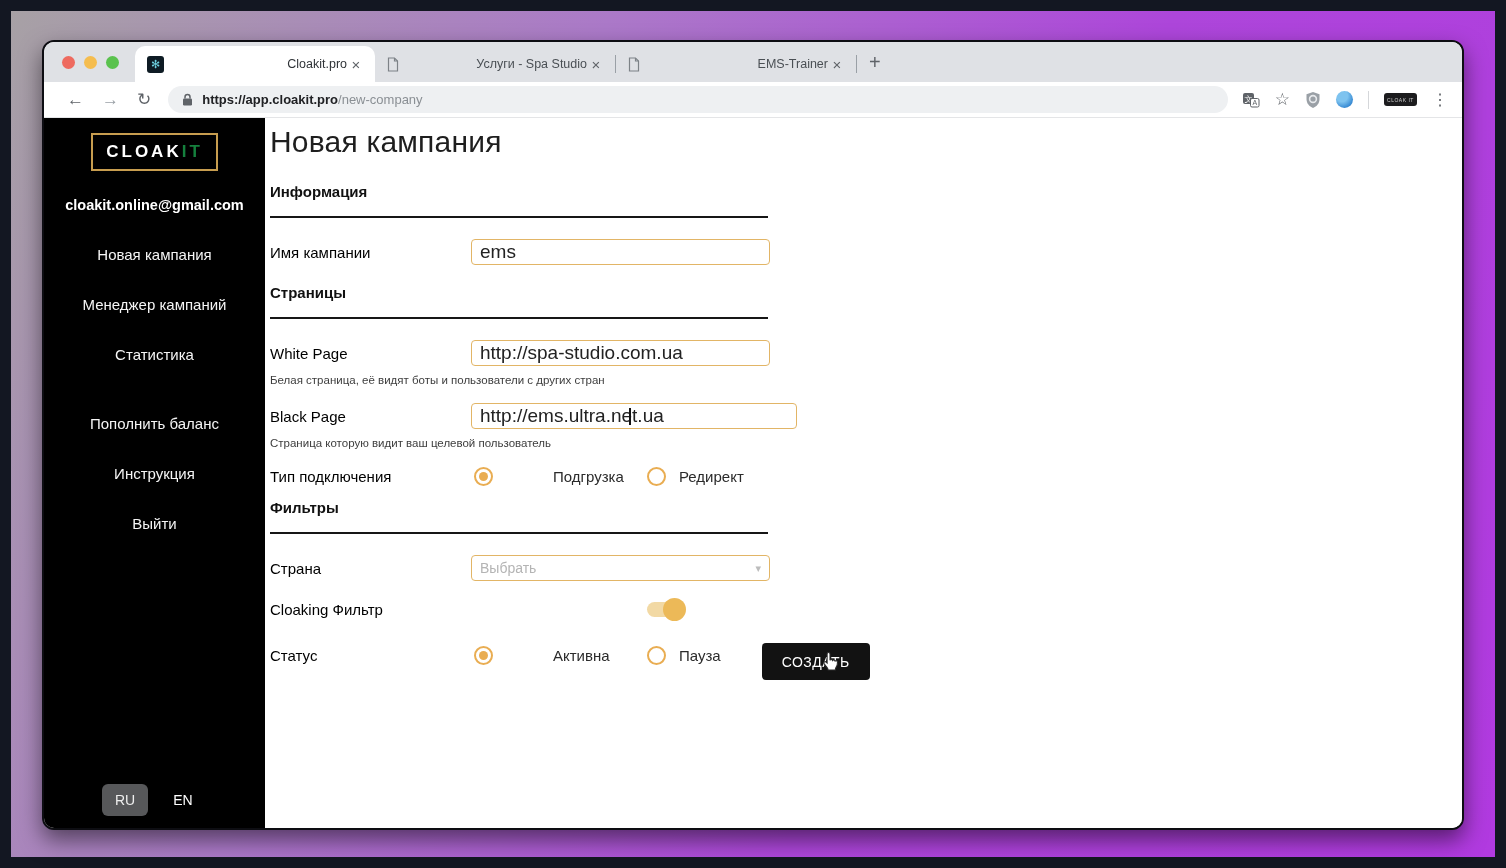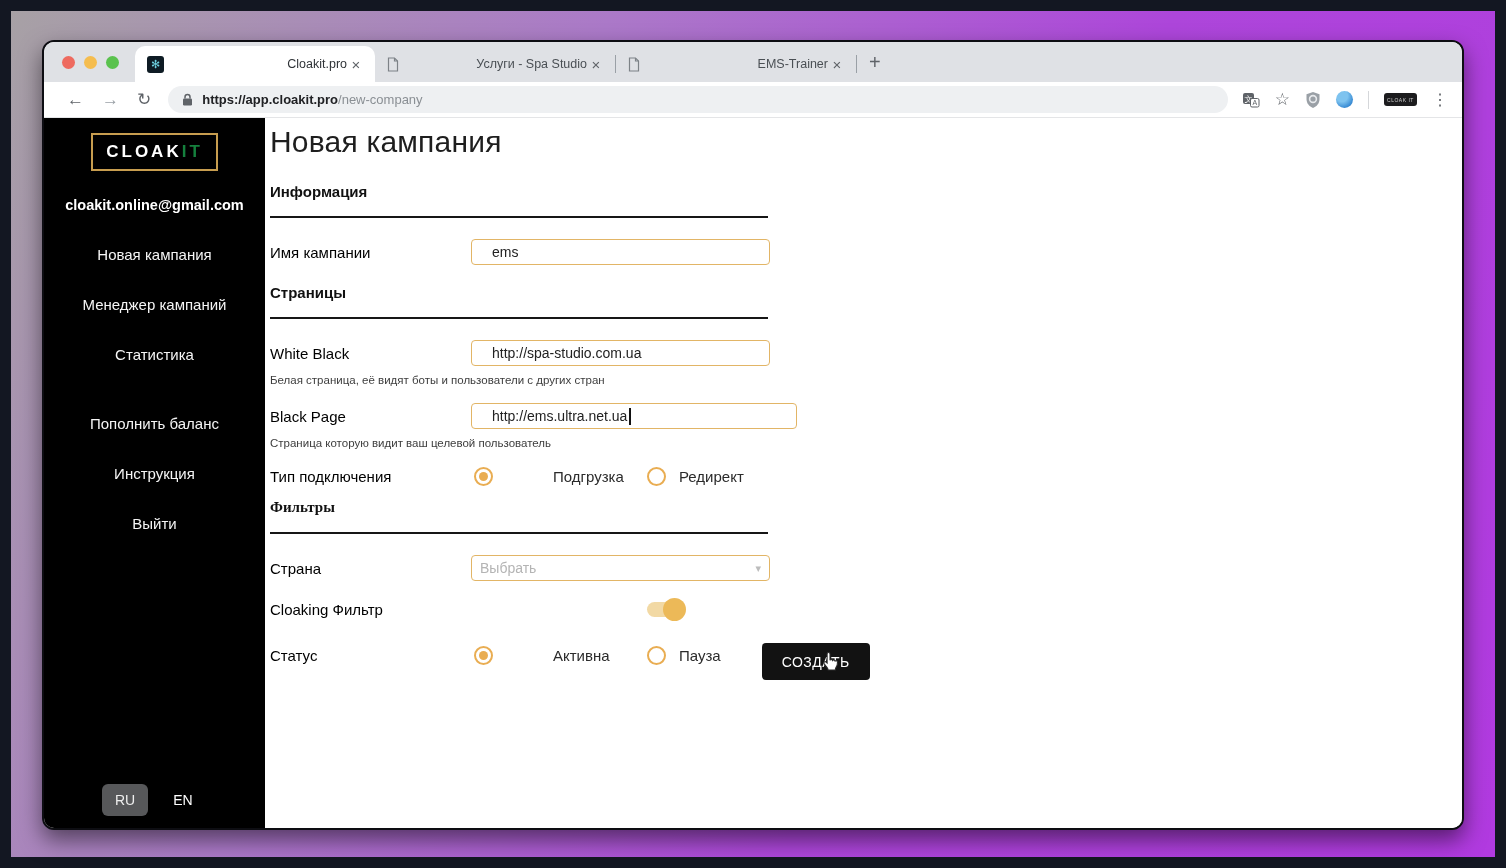--- a/index.html
+++ b/index.html
@@ -60,26 +60,26 @@
   .side-item { font-size:15px; color:#f5f5f5; padding:0; margin-bottom:33px; cursor:pointer; }
   .side-item.gap { margin-top:52px; }
   .lang { position:absolute; bottom:12px; left:58px; display:flex; align-items:center; }
   .lang-ru { background:#57585a; color:#eee; border-radius:6px; padding:8px 13px; font-size:14px; }
   .lang-en { color:#fff; font-size:14px; margin-left:25px; }
   .main { flex:1; background:#fff; padding:7px 0 0 5px; position:relative; }
   .page-title { font-size:30px; font-weight:400; color:#1e1e1e; letter-spacing:.2px; }
   .form { width:500px; }
   .section-h { font-size:15px; font-weight:700; color:#111; border-bottom:2px solid #161616;
                padding-bottom:16px; width:498px; }
-  .mt-info { margin-top:24px; } .mt-pages { margin-top:19px; } .mt-filters { margin-top:13px;font-family:Liberation Serif, serif; }
+  .mt-info { margin-top:24px; } .mt-pages { margin-top:19px; } .mt-filters { margin-top:13px; }
   .row { display:flex; align-items:center; margin-top:21px; }
   .row.tight { margin-top:17px; }
   .flabel { width:201px; font-size:15px; color:#000000; flex:0 0 auto; }
-  .tinput { width:326px; height:26px; border:1.5px solid #e2b566; border-radius:4px; padding:0 20px;
-            font-size:14px; color:#222; font-family:"Liberation Sans",sans-serif; outline:none; background:#fff; }
+  .tinput { width:326px; height:26px; border:1.5px solid #e2b566; border-radius:4px; padding:0 8px;
+            font-size:19px; color:#222; font-family:"Liberation Sans",sans-serif; outline:none; background:#fff; }
   .input-wrap { position:relative; width:299px; }
   .caret-bar { position:absolute; left:158px; top:5px; width:1.5px; height:17px; background:#111; }
   .hint { font-size:11.5px; color:#3d3d3d; margin-top:8px; }
   .radio { width:19px; height:19px; border:2px solid #e9ad52; border-radius:50%; display:flex;
            align-items:center; justify-content:center; flex:0 0 auto; background:#fff; }
   .radio .dot { width:9px; height:9px; border-radius:50%; background:#e9ad52; display:none; }
   .radio.sel .dot { display:block; }
   .opt { display:flex; align-items:center; }
   .opt .olabel { margin-left:13px; font-size:15px; color:#2b2b2b; }
   .g1 { margin-left:3px; width:173px;gap:47px; } 
@@ -193,21 +193,21 @@
         <div class="form">
 
           <div class="section-h mt-info">Информация</div>
           <div class="row">
             <span class="flabel">Имя кампании</span>
             <input class="tinput" value="ems" style="">
           </div>
 
           <div class="section-h mt-pages">Страницы</div>
           <div class="row">
-            <span class="flabel">White Black</span>
+            <span class="flabel">White Page</span>
             <input class="tinput" value="http://spa-studio.com.ua" style="">
           </div>
           <div class="hint">Белая страница, её видят боты и пользователи с других стран</div>
 
           <div class="row tight">
             <span class="flabel">Black Page</span>
             <div class="input-wrap">
               <input class="tinput" value="http://ems.ultra.net.ua" style="">
               <span class="caret-bar"></span>
             </div>

